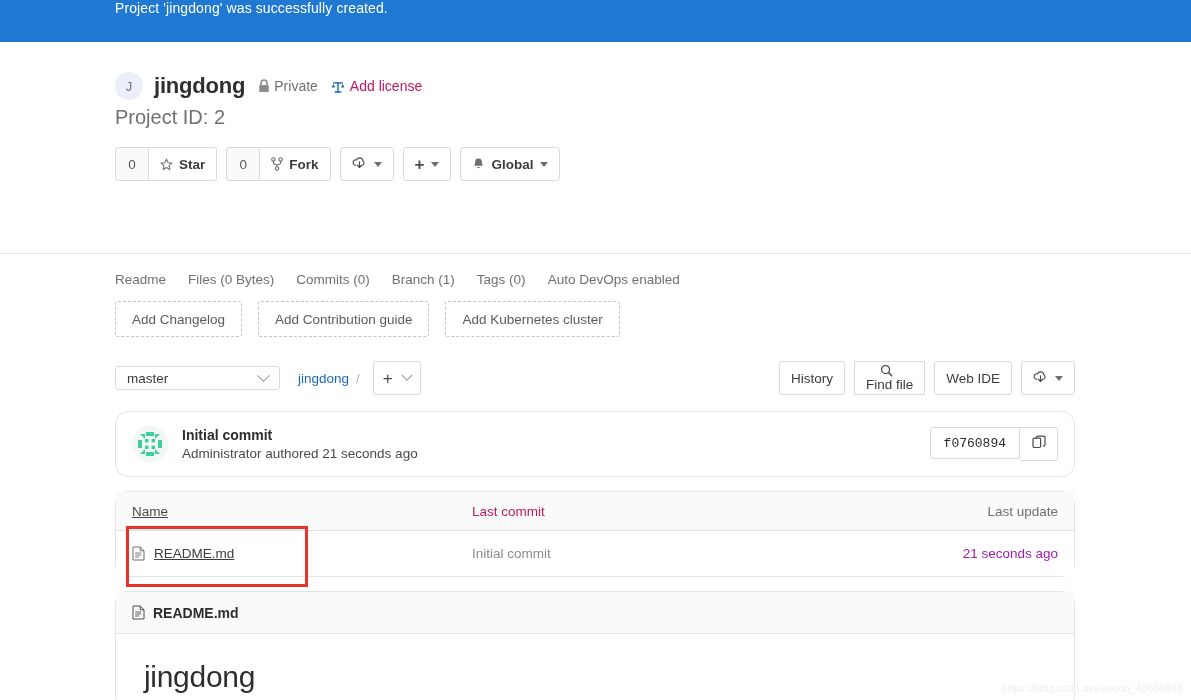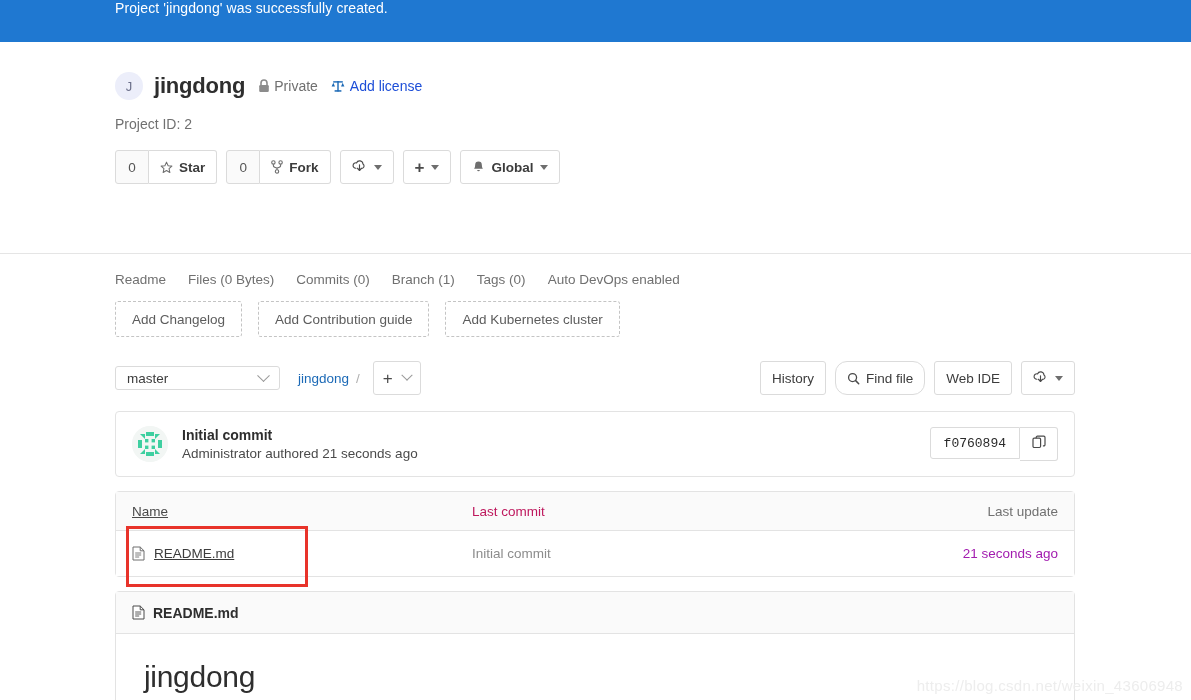--- a/index.html
+++ b/index.html
@@ -62,30 +62,30 @@
     letter-spacing: -.2px;
   }
   .visibility {
     display: flex; align-items: center;
     margin-left: 13px;
     color: #707070;
     font-size: 14px;
   }
   .visibility .ico { margin-right: 4px; display:flex; }
   .add-license {
-    display: flex; align-items: center;
+    display: flex; align-items: flex-end;
     margin-left: 13px;
-    color: #1d4ed8;
+    color: #be185d;
     font-size: 14px;
     cursor: pointer;
   }
   .add-license .ico { margin-right: 5px; display:flex; }
   .project-id {
-    margin-top: 14px;
-    font-size: 14px;
+    margin-top: 4px;
+    font-size: 20px;
     color: #707070;
   }
 
   
   .btn-row {
     display: flex;
     align-items: center;
     margin-top: 18px;
     gap: 9px;
   }
@@ -221,21 +221,21 @@
   .tree-right {
     display: flex;
     align-items: center;
     margin-left: auto;
     gap: 9px;
   }
 
   
   .panel {
     border: 1px solid #e3e3e3;
-    border-radius: 4px;
+    border-radius: 13px;
     background: #fff;
     margin-top: 16px;
   }
   .commit-box {
     display: flex;
     align-items: center;
     padding: 14px 16px;
   }
   .identicon {
     width: 36px; height: 36px;
@@ -334,21 +334,21 @@
     border: 3px solid #e8332a;
     pointer-events: none;
     z-index: 30;
   }
 
   
   .watermark {
     position: absolute;
     right: 8px;
     bottom: 6px;
-    font-size: 15px;
+    font-size: 10px;
     color: #ededed;
     letter-spacing: .3px;
     white-space: nowrap;
     z-index: 25;
   }
 </style>
 </head>
 <body>
 
 <div class="flash-banner">
@@ -486,21 +486,21 @@
         <span class="sep">/</span>
       </div>
 
       <div class="plus-btn">
         <span class="plus-glyph">+</span>
         <span class="chev" style="margin-left:10px;width:8px;height:8px;"></span>
       </div>
 
       <div class="tree-right">
         <div class="btn" style="border-radius:3px;">History</div>
-        <div class="btn" style="border-radius:12px;">
+        <div class="btn" style="border-radius:0;flex-direction:column;">
           <span class="ico">
             <svg width="13" height="13" viewBox="0 0 14 14">
               <circle cx="6" cy="6" r="4.3" fill="none" stroke="#4a4a4a" stroke-width="1.4"></circle>
               <path d="M9.3 9.3 12.6 12.6" stroke="#4a4a4a" stroke-width="1.6" stroke-linecap="round"></path>
             </svg>
           </span>
           <span>Find file</span>
         </div>
         <div class="btn" style="border-radius:3px;">Web IDE</div>
         <div class="btn" style="border-radius:3px;">

